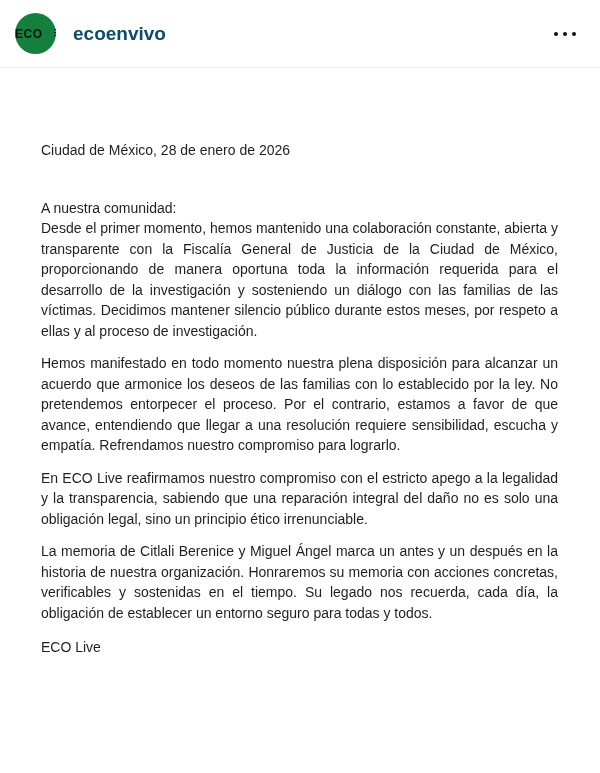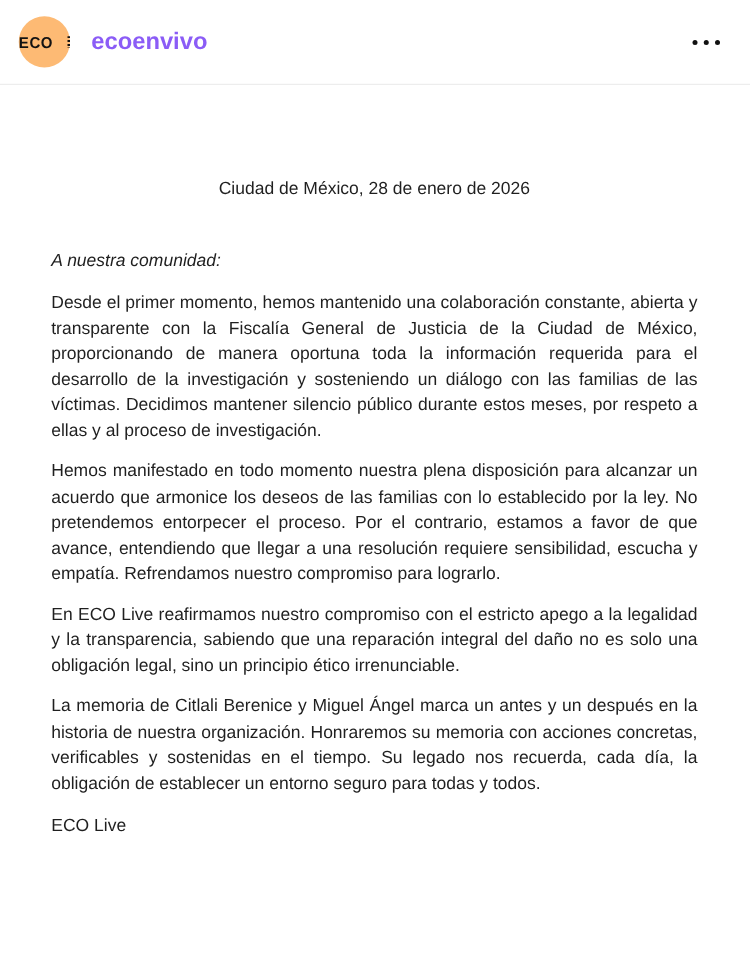--- a/index.html
+++ b/index.html
@@ -19,21 +19,21 @@
     display: flex;
     align-items: center;
     padding: 0 22px 0 15px;
     border-bottom: 1px solid #ededed;
     background: #ffffff;
   }
   .avatar {
     width: 41px;
     height: 41px;
     border-radius: 50%;
-    background: #fdba74;
+    background: #15803d;
     display: flex;
     align-items: center;
     justify-content: space-between;
     flex: 0 0 auto;
     cursor: pointer;
   }
   .avatar-logo-text {
     font-weight: 900;
     font-size: 12px;
     letter-spacing: 0.5px;
@@ -44,21 +44,21 @@
   .avatar-logo-mark {
     width: 2px;
     height: 9px;
     margin-left: 2px;
     background-image: repeating-linear-gradient(#121212 0 1.5px, rgba(0,0,0,0) 1.5px 3px);
   }
   .username {
     margin-left: 17px;
     font-size: 19px;
     font-weight: 600;
-    color: #8b5cf6;
+    color: #0c4a6e;
     cursor: pointer;
   }
   .menu-btn {
     margin-left: auto;
     background: none;
     border: none;
     display: flex;
     align-items: center;
     gap: 5px;
     padding: 6px 2px;
@@ -72,26 +72,25 @@
   }
 
   
   .letter {
     padding: 72px 42px 0 41px;
     font-size: 14px;
     line-height: 20.5px;
     color: #1f1f1f;
   }
   .dateline {
-    text-align: center;
+    text-align: left;
     margin-bottom: 37px;
   }
   .salutation {
-    margin-bottom: 13px;
-    font-style: italic;
+    margin-bottom: 0;
   }
   .para {
     text-align: justify;
     margin-bottom: 12px;
   }
   .signature {
     margin-top: 14px;
   }
 </style>
 </head>

